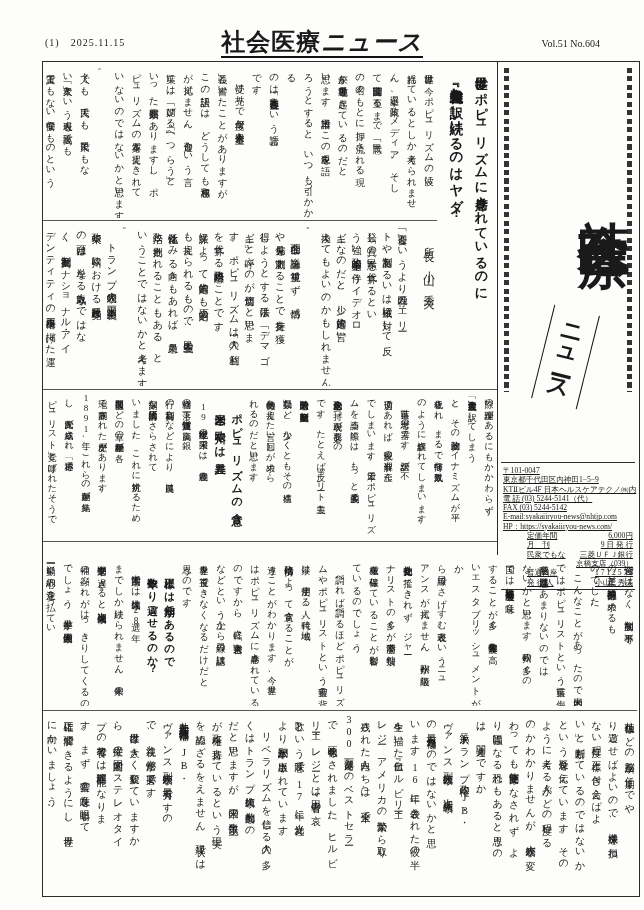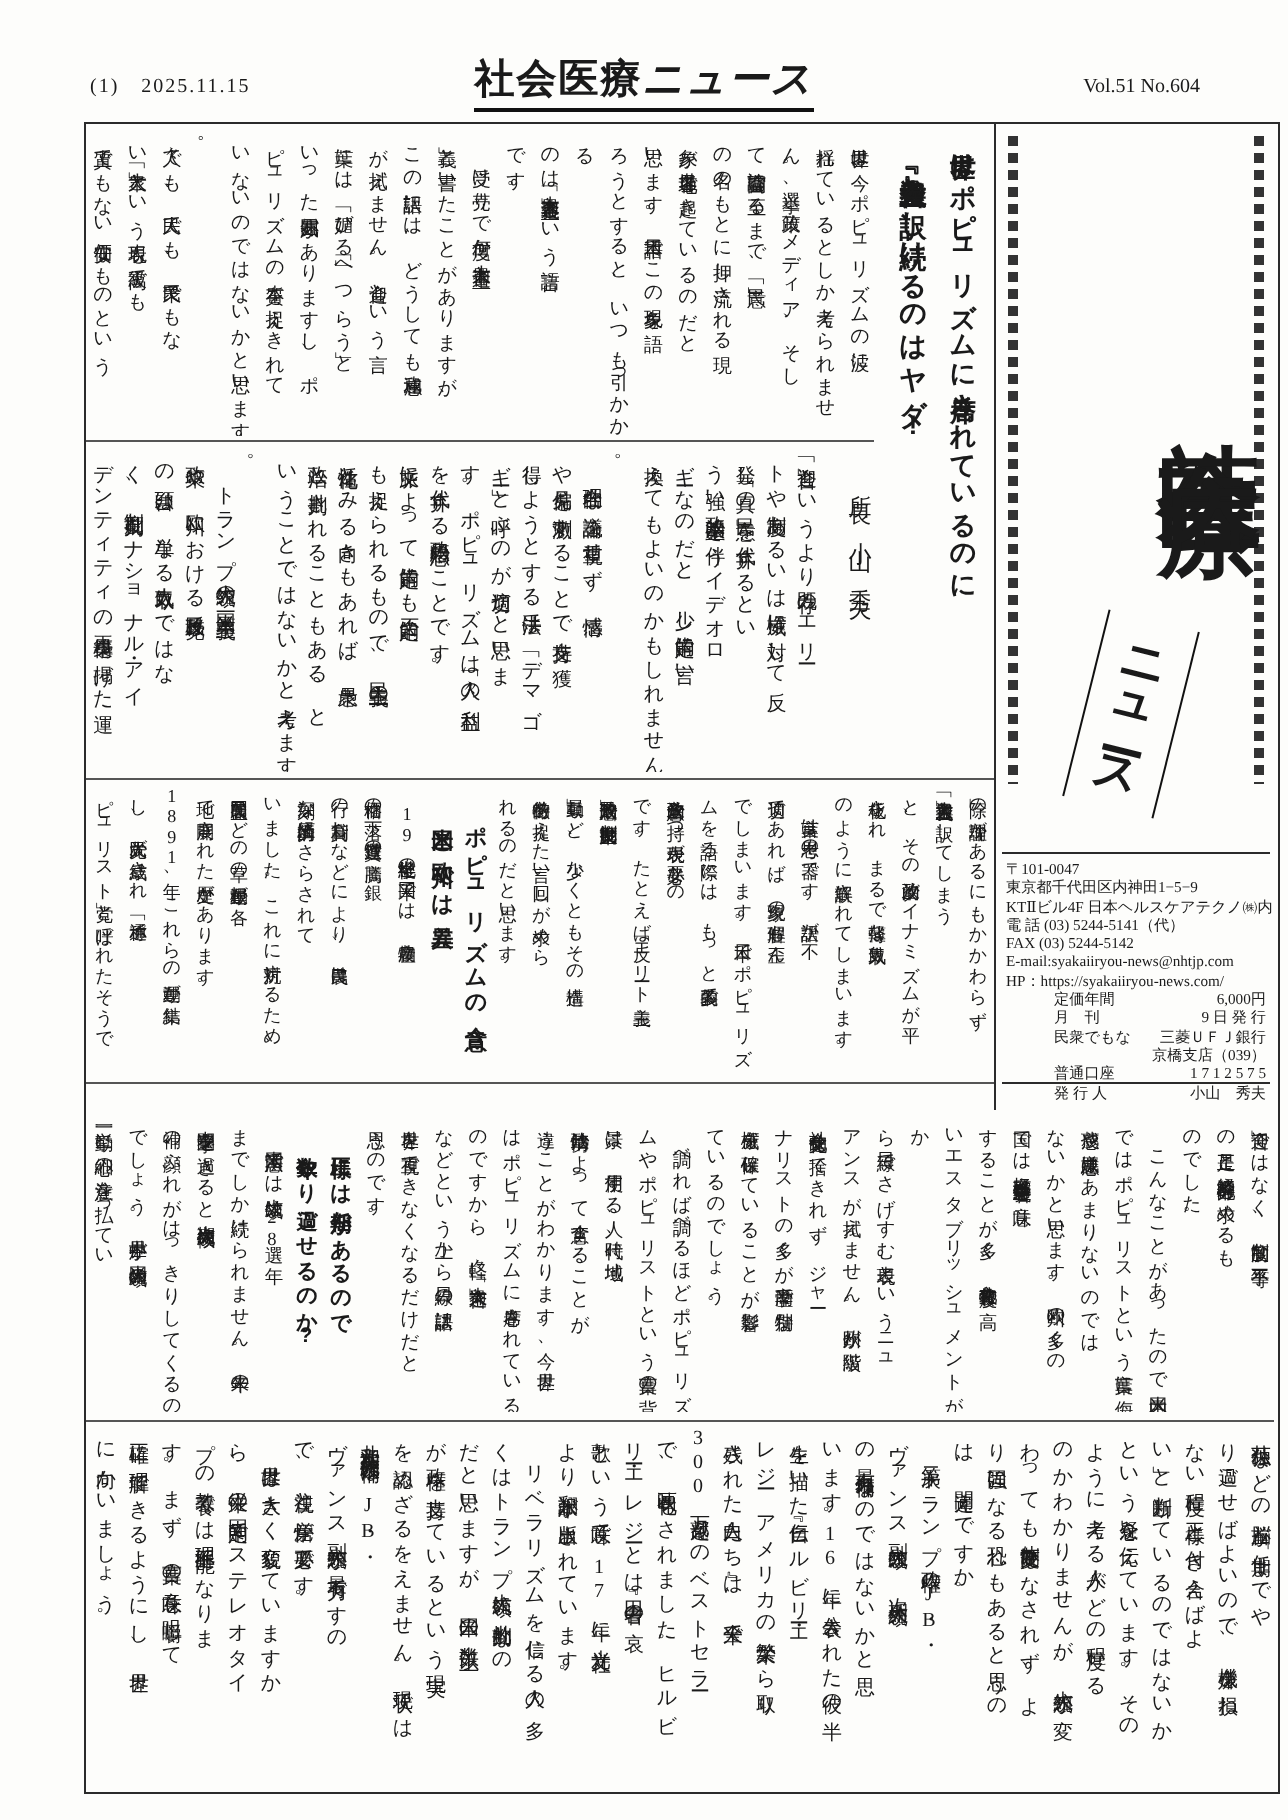--- a/index.html
+++ b/index.html
@@ -3,22 +3,22 @@
 <meta charset="utf-8">
 <style>
   html,body{margin:0;padding:0;}
   body{width:644px;height:910px;position:relative;background:#fdfdfb;
        font-family:"Liberation Serif","DejaVu Serif",serif;color:#1a1a1a;
        -webkit-font-smoothing:antialiased;overflow:hidden;}
   .abs{position:absolute;}
   
   .hdr-left{left:45px;top:36px;font-size:10px;letter-spacing:1px;text-align:right;}
   .hdr-right{right:44px;top:38px;font-size:10px;}
-  .logo{left:0;right:0;top:26px;text-align:center;font-size:20px;font-weight:bold;
-        font-family:Liberation Mono, monospace;letter-spacing:1px;}
+  .logo{left:0;right:0;top:26px;text-align:center;font-size:24px;font-weight:bold;
+        font-family:Liberation Sans, sans-serif;letter-spacing:1px;}
   .logo .lg-main{border-bottom:2.5px solid #111;padding-bottom:1px;}
   .logo .lg-sub{font-style:italic;border-bottom:2.5px solid #111;padding-bottom:1px;}
   
   .frame{left:42px;top:61px;width:596px;height:834px;border:1.2px solid #2b2b2b;}
   .vline{left:497px;top:62px;width:0;height:493px;border-left:1px solid #2b2b2b;}
   .hrule{height:0;border-top:1px solid #555;}
   
   .dan{writing-mode:vertical-rl;text-orientation:upright;text-align:left;
        overflow:hidden;line-break:anywhere;}
   .dan span{display:inline;}
@@ -45,22 +45,22 @@
   .mast-big{position:absolute;left:0;right:0;top:8px;text-align:center;
             writing-mode:vertical-rl;text-orientation:upright;margin:0 auto;
             font-weight:900;font-size:52px;letter-spacing:5px;height:235px;
             font-family:"Liberation Serif","DejaVu Serif",serif;}
   .mast-news{position:absolute;left:44px;top:247px;height:96px;padding:0 7px;
              writing-mode:vertical-rl;text-orientation:upright;font-weight:900;font-size:23px;
              letter-spacing:1px;border-left:1.5px solid #111;border-right:1.5px solid #111;
              transform:rotate(14deg);font-family:"Liberation Serif","DejaVu Serif",serif;}
   .org{position:absolute;left:0;right:0;top:356px;text-align:center;font-size:14.5px;
        letter-spacing:2.5px;font-weight:600;}
-  .addr{position:absolute;left:3px;right:3px;top:364px;border-top:1px solid #2b2b2b;
-        border-bottom:1px solid #2b2b2b;padding:3px 2px 8px 2px;height:103px;}
+  .addr{position:absolute;left:3px;right:3px;top:400px;border-top:1px solid #2b2b2b;
+        border-bottom:1px solid #2b2b2b;padding:3px 2px 20px 2px;height:103px;text-decoration:underline;}
   .addr .ln{font-size:7.6px;line-height:9.3px;white-space:nowrap;letter-spacing:0;}
   .addr .row{display:flex;justify-content:space-between;font-size:7.6px;line-height:9.3px;margin-left:24px;}
   
   .dv1{left:43px;top:220px;width:394px;}
   .dv2{left:43px;top:389px;width:454px;}
   .dv3{left:43px;top:541px;width:454px;}
   .dv4{left:43px;top:710px;width:594px;}
 </style>
 </head>
 <body>

